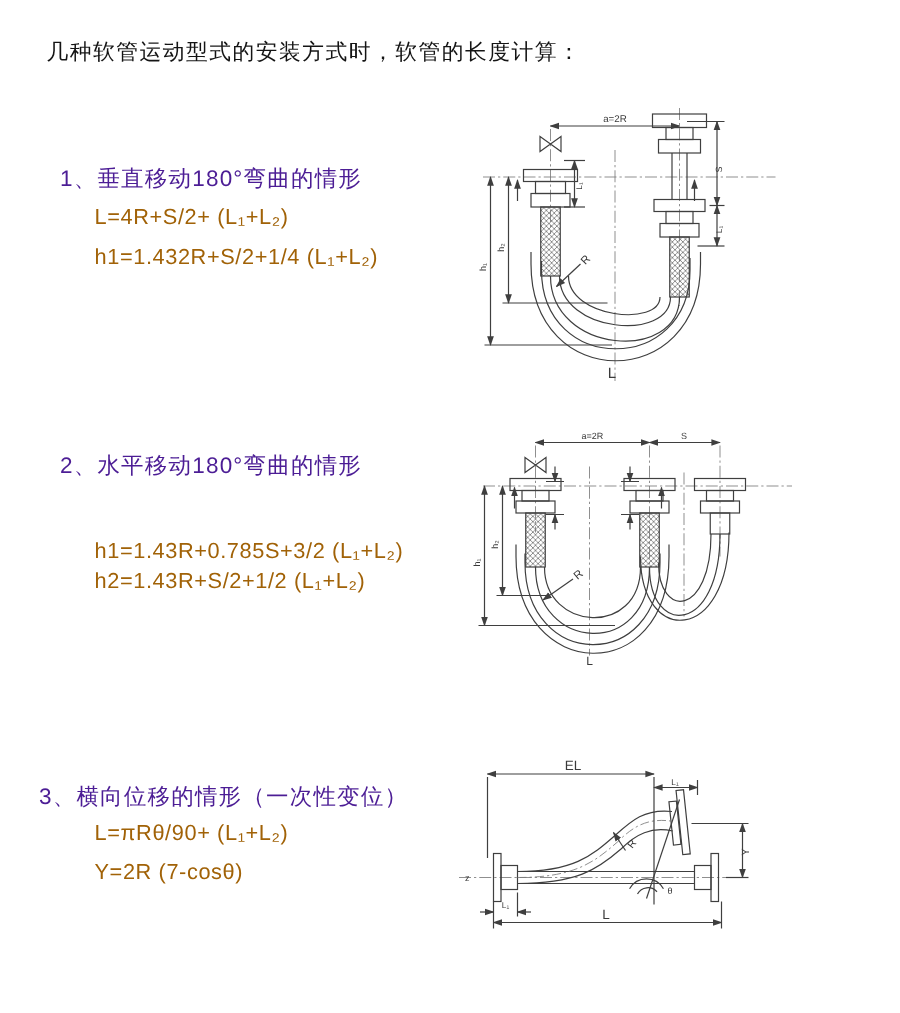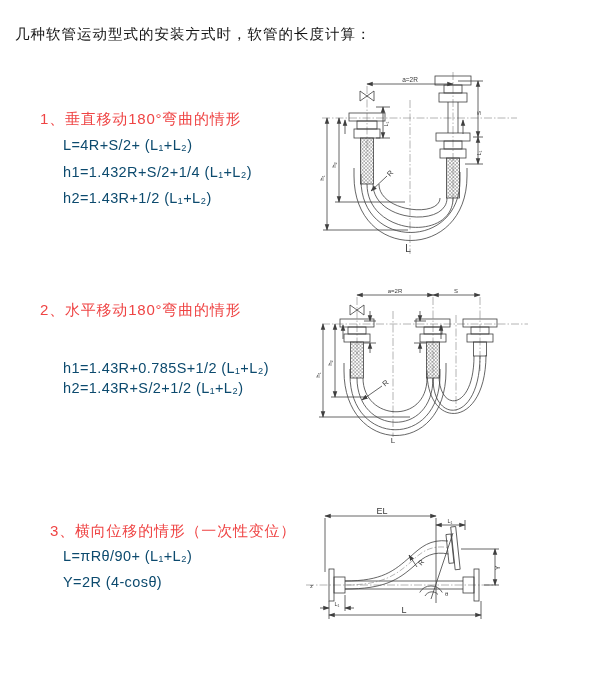--- a/index.html
+++ b/index.html
@@ -2,51 +2,50 @@
 <html><head>
 <meta charset="utf-8">
 <style>
   * { box-sizing: border-box; }
   html,body { margin:0; padding:0; background:#ffffff; }
   .page {
     position:relative; width:600px; height:675px; background:#ffffff;
     font-family:"Liberation Sans","DejaVu Sans",sans-serif; color:#1a1a1a; overflow:hidden;
   }
   .title {
-    position:absolute; left:15px; top:25px; font-size:14.5px;
+    position:absolute; left:31px; top:25px; font-size:14.5px;
     letter-spacing:1px; color:#141414; white-space:nowrap;
   }
   .sec-heading {
-    position:absolute; font-size:15px; letter-spacing:0.8px; color:#ef4444; white-space:nowrap;
+    position:absolute; font-size:15px; letter-spacing:0.8px; color:#4c1d95; white-space:nowrap;
   }
   .formula {
-    position:absolute; font-size:14.5px; letter-spacing:0.4px; color:#0c4a6e; white-space:nowrap;
+    position:absolute; font-size:14.5px; letter-spacing:0.4px; color:#a16207; white-space:nowrap;
   }
   svg.diagram { position:absolute; }
   svg text { stroke:none; fill:#3a3a3a; font-family:"Liberation Sans","DejaVu Sans",sans-serif; }
 </style>
 </head>
 <body>
 
 <div class="page">
 
   <div class="title">几种软管运动型式的安装方式时，软管的长度计算：</div>
 
   <div class="sec-heading" style="left:40px; top:110px">1、垂直移动180°弯曲的情形</div>
   <div class="formula" style="left:63px; top:137px">L=4R+S/2+ (L₁+L₂)</div>
   <div class="formula" style="left:63px; top:164px">h1=1.432R+S/2+1/4 (L₁+L₂)</div>
-  <div class="formula" style="left:63px; top:190px">h2=1.43R+1/2 (L₁+L₂)</div>
 
   <div class="sec-heading" style="left:40px; top:301px">2、水平移动180°弯曲的情形</div>
-  <div class="formula" style="left:63px; top:360px">h1=1.43R+0.785S+1/2 (L₁+L₂)</div>
+  <div class="formula" style="left:63px; top:360px">h1=1.43R+0.785S+3/2 (L₁+L₂)</div>
   <div class="formula" style="left:63px; top:380px">h2=1.43R+S/2+1/2 (L₁+L₂)</div>
 
-  <div class="sec-heading" style="left:50px; top:522px">3、横向位移的情形（一次性变位）</div>
+  <div class="sec-heading" style="left:26px; top:522px">3、横向位移的情形（一次性变位）</div>
   <div class="formula" style="left:63px; top:548px">L=πRθ/90+ (L₁+L₂)</div>
-  <div class="formula" style="left:63px; top:574px">Y=2R (4-cosθ)</div>
+  <div class="formula" style="left:63px; top:574px">Y=2R (7-cosθ)</div>
 
   <svg class="diagram" style="left:310px; top:72px" width="288" height="190" viewBox="0 0 288 190">
     <defs>
       <marker id="ah" viewBox="0 0 10 10" refX="9" refY="5" markerWidth="8" markerHeight="8" orient="auto-start-reverse">
         <path d="M0,1.5 L10,5 L0,8.5 Z" fill="#3f3f3f"></path>
       </marker>
       <pattern id="hx" width="3.5" height="3.5" patternUnits="userSpaceOnUse">
         <path d="M0,3.5 L3.5,0 M0,0 L3.5,3.5" stroke="#6f6f6f" stroke-width="0.5"></path>
       </pattern>
     </defs>

